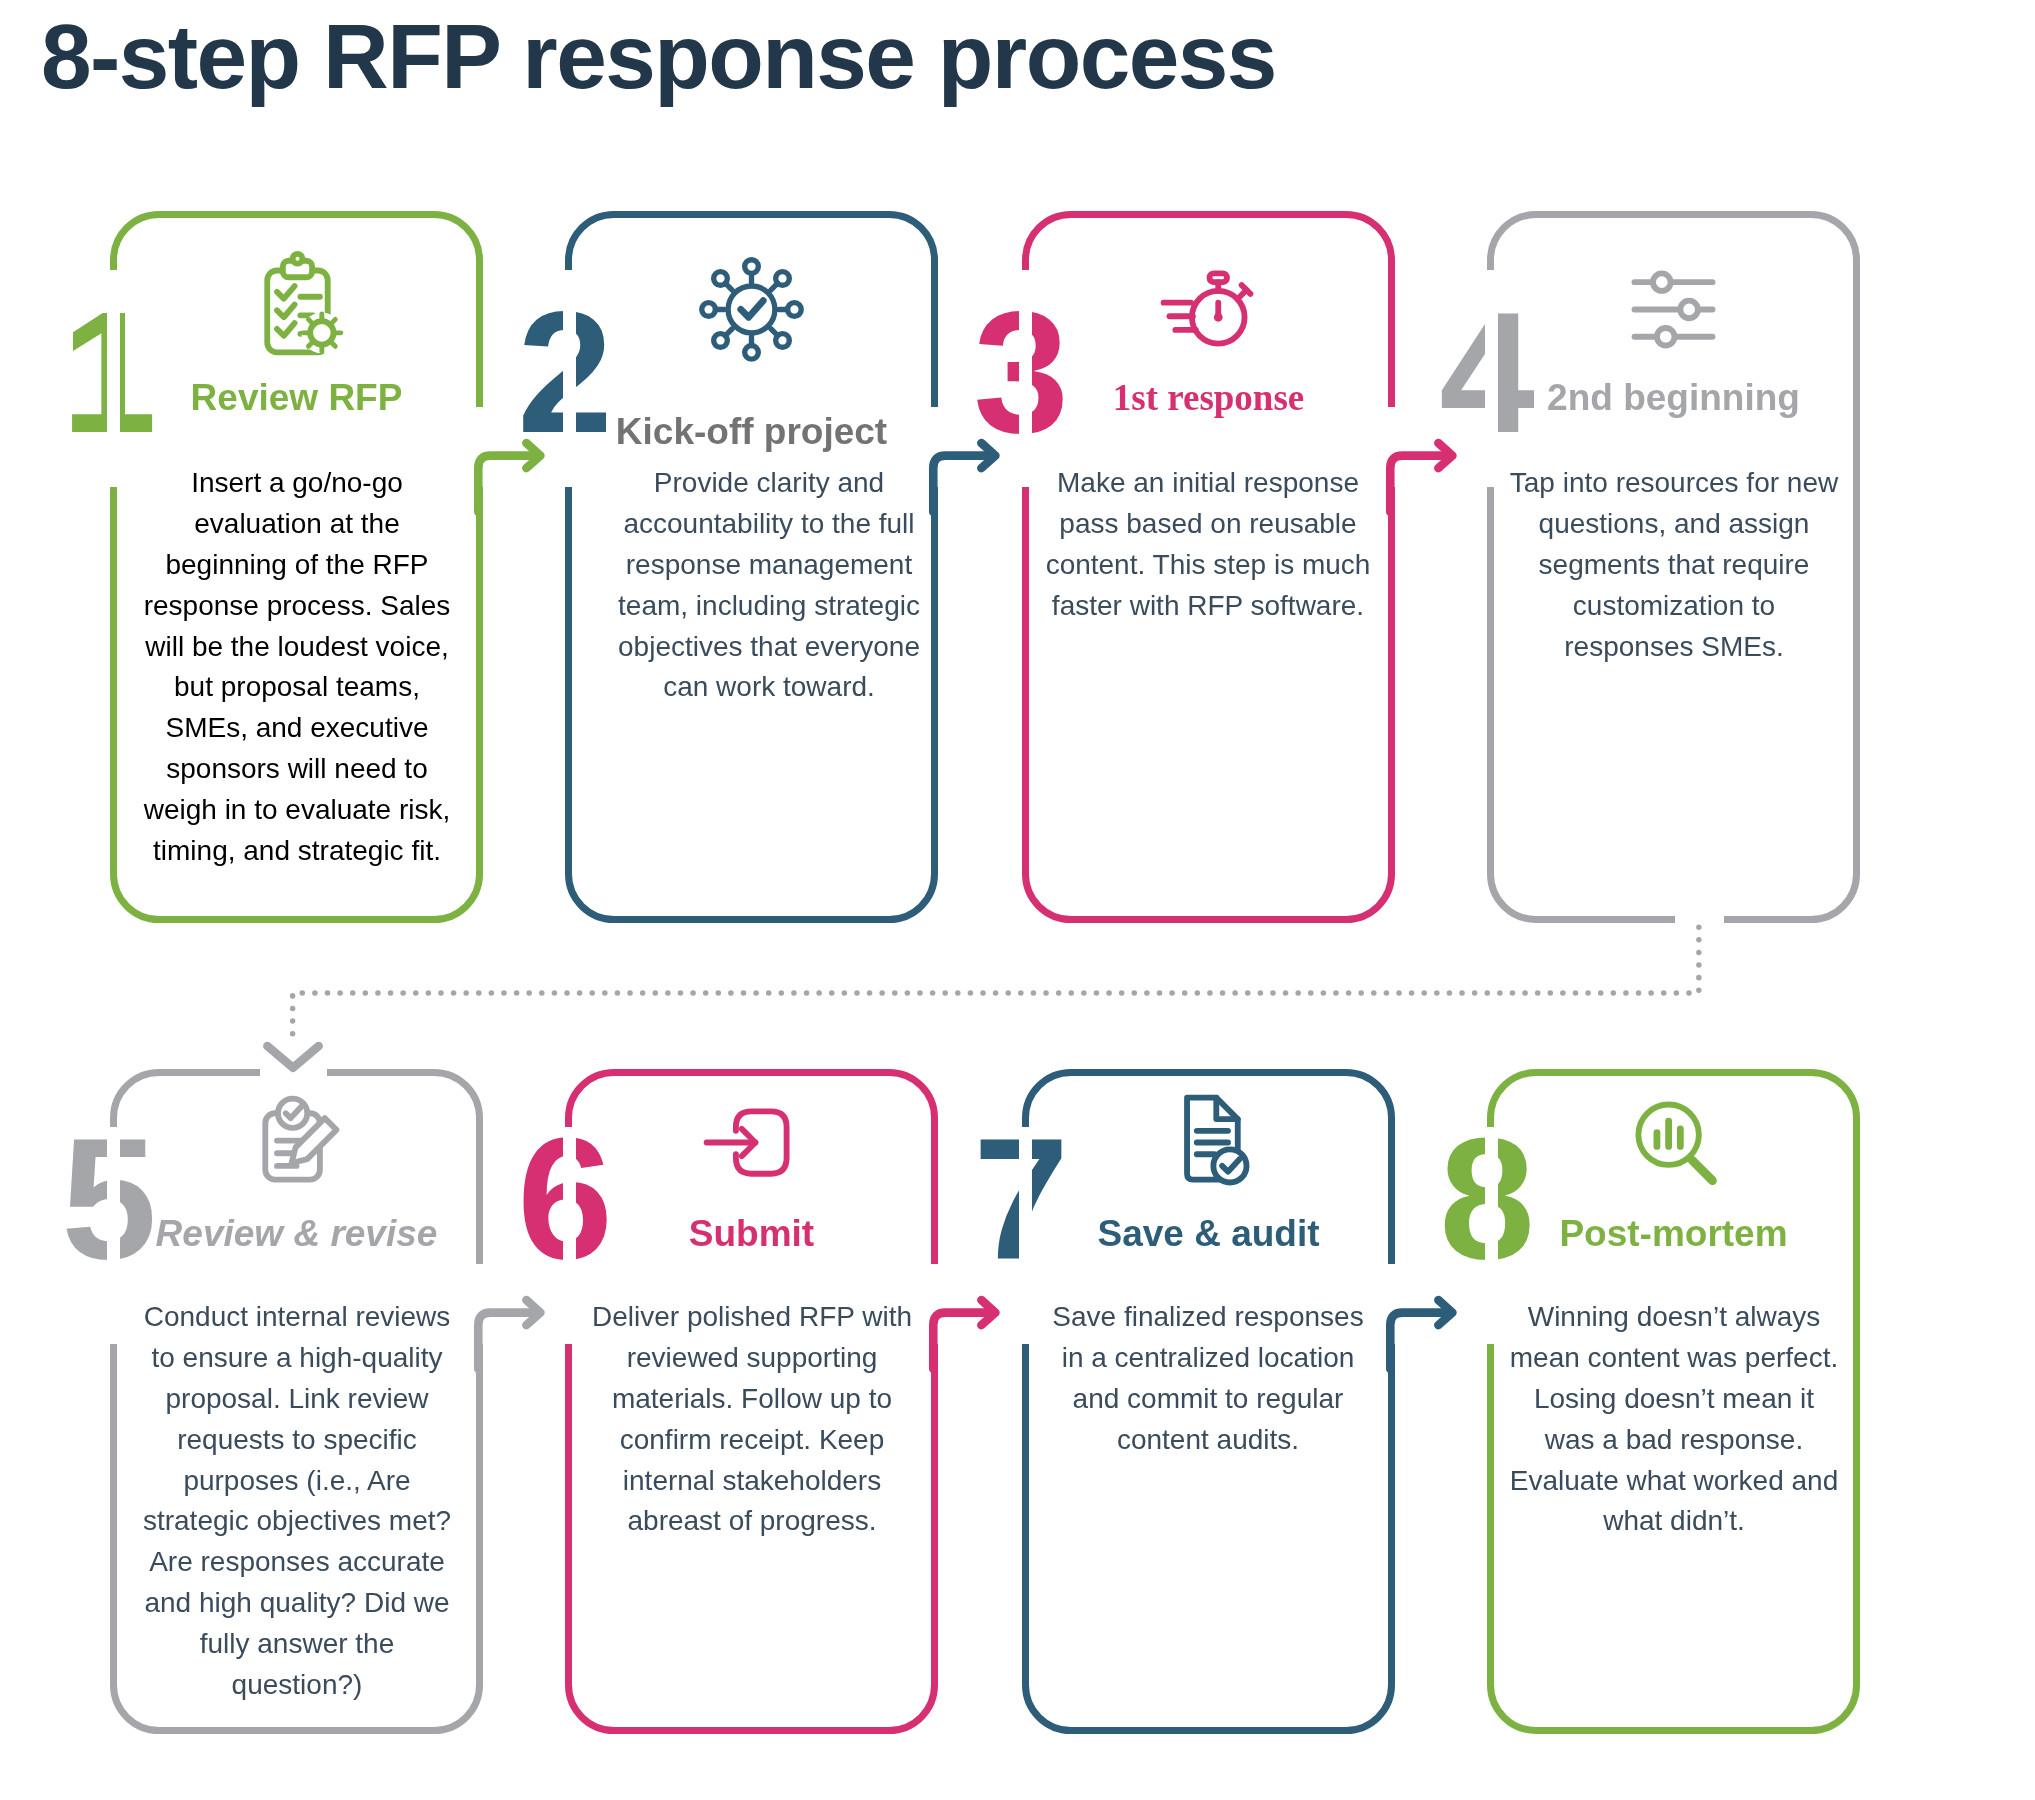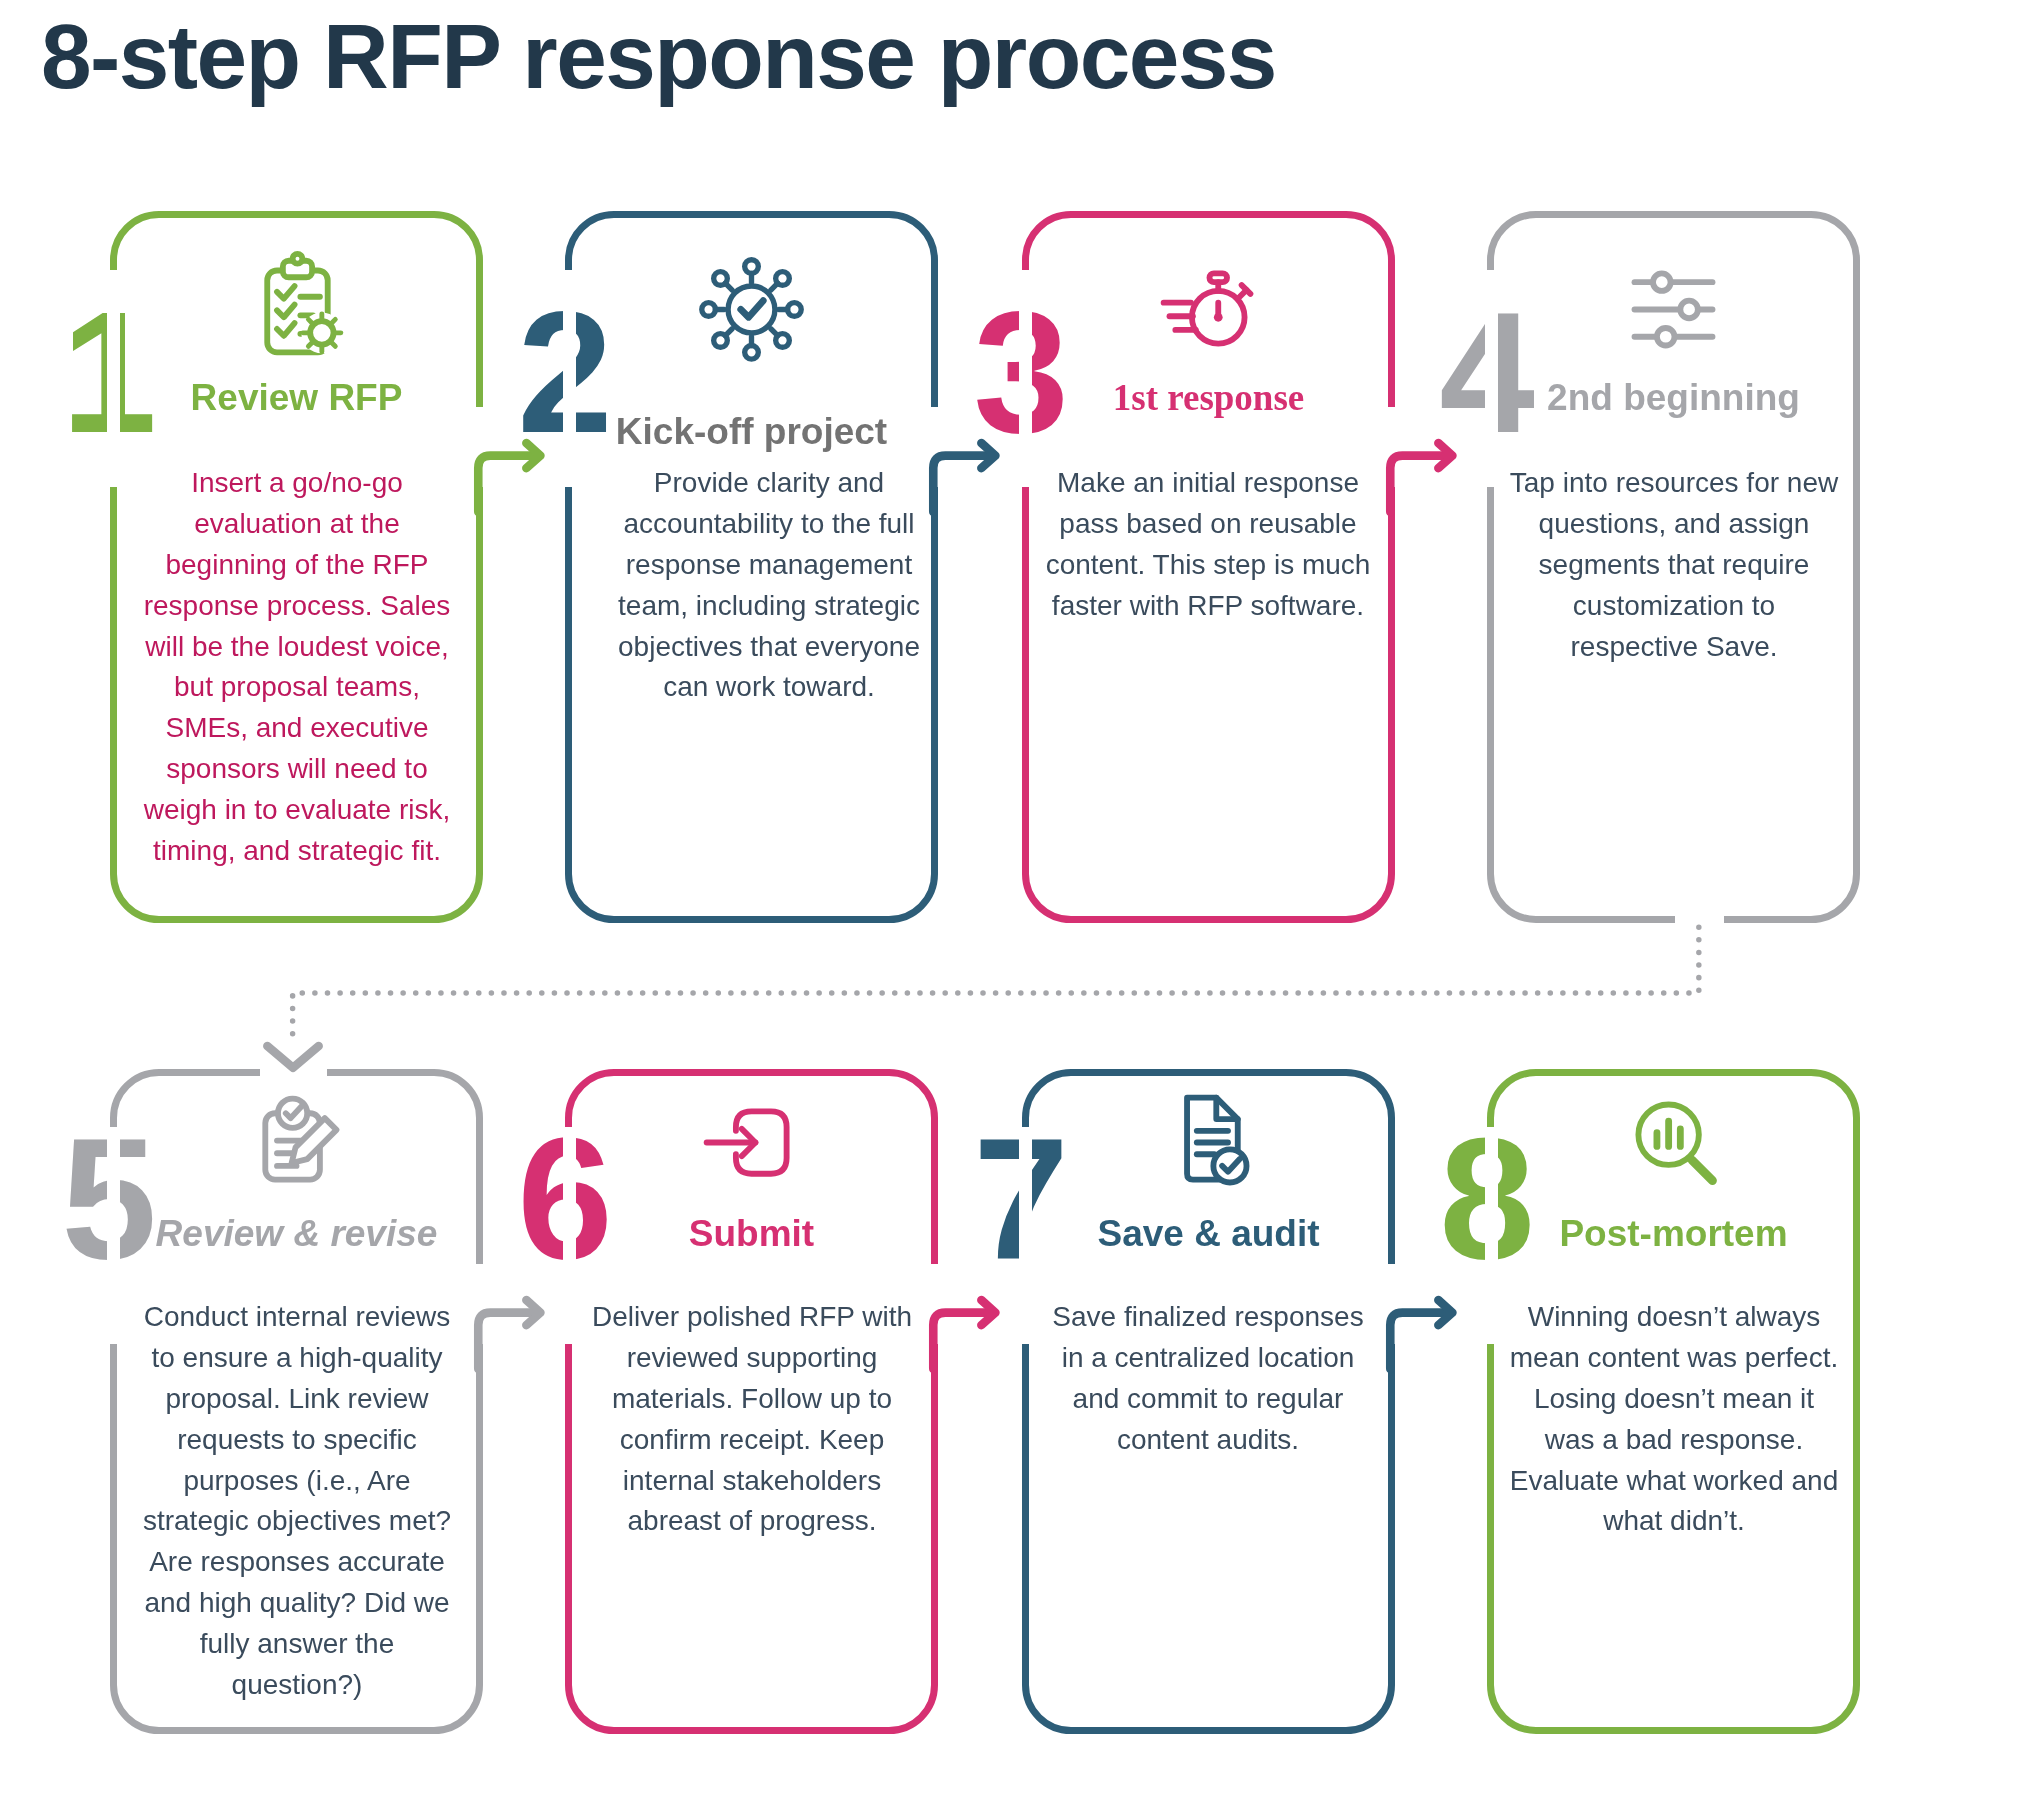--- a/index.html
+++ b/index.html
@@ -46,21 +46,21 @@
       <line x1="86" y1="100" x2="86" y2="105.5"></line>
             <line x1="76.1" y1="95.9" x2="72.2" y2="99.8"></line>
       <line x1="72" y1="86" x2="66.5" y2="86"></line>
             <line x1="76.1" y1="76.1" x2="72.2" y2="72.2"></line>
       <line x1="86" y1="72" x2="86" y2="66.5"></line>
             <line x1="95.9" y1="76.1" x2="99.8" y2="72.2"></line>
     </g>
    </g>
       </svg>
   <div class="ctitle" style="left: 110px; top: 377px; width: 373px; color: rgb(125, 178, 66);">Review RFP</div>
-  <div class="desc" style="left: 132px; top: 463px; width: 330px; color: #be185d;">Insert a go/no-go evaluation at the beginning of the RFP response process. Sales will be the loudest voice, but proposal teams, SMEs, and executive sponsors will need to weigh in to evaluate risk, timing, and strategic fit.</div>
+  <div class="desc" style="left: 132px; top: 463px; width: 330px; color: #000000;">Insert a go/no-go evaluation at the beginning of the RFP response process. Sales will be the loudest voice, but proposal teams, SMEs, and executive sponsors will need to weigh in to evaluate risk, timing, and strategic fit.</div>
 <div class="mask" style="left: 107px; top: 270px; width: 13.3px; height: 217px;"></div>
       <div class="mask" style="left: 472px; top: 407px; width: 14px; height: 80px;"></div>
       <svg width="102" height="111" viewBox="0 0 130 142" style="left: 473px; top: 404px;">
         <g fill="none" stroke="#7db242" stroke-width="11" stroke-linecap="round" stroke-linejoin="round">
       <path d="M6.5 138 L6.5 82 Q6.5 66 22 66 L84 66"></path>
           <path d="M68 50 L86 66 L68 82"></path>
         </g>
       </svg>
   <div class="card" style="left: 565px; top: 211px; width: 373px; height: 712px; border-color: rgb(45, 93, 120);"></div>
   <div class="num" style="left: 483px; top: 286px; width: 164px; color: rgb(45, 93, 120);">2</div>
@@ -128,21 +128,21 @@
    <g fill="none" stroke="currentColor" stroke-width="6" stroke-linecap="round">
     <line x1="20" y1="34" x2="100" y2="34"></line>
           <circle cx="48" cy="34" r="9" fill="#fff"></circle>
     <line x1="20" y1="62" x2="100" y2="62"></line>
           <circle cx="76" cy="62" r="9" fill="#fff"></circle>
     <line x1="20" y1="90" x2="100" y2="90"></line>
           <circle cx="52" cy="90" r="9" fill="#fff"></circle>
    </g>
       </svg>
   <div class="ctitle" style="left: 1487px; top: 377px; width: 373px; color: rgb(165, 166, 170);">2nd beginning</div>
-  <div class="desc" style="left: 1509px; top: 463px; width: 330px; color: rgb(58, 75, 92);">Tap into resources for new questions, and assign segments that require customization to respective Save.</div>
+  <div class="desc" style="left: 1509px; top: 463px; width: 330px; color: rgb(58, 75, 92);">Tap into resources for new questions, and assign segments that require customization to responses SMEs.</div>
 <div class="mask" style="left: 1485px; top: 270px; width: 13.3px; height: 217px;"></div>
       <div class="mask" style="left: 1675px; top: 913px; width: 49px; height: 15.7px;"></div>
   <div class="card" style="left: 110px; top: 1069px; width: 373px; height: 665px; border-color: rgb(165, 166, 170);"></div>
   <div class="num" style="left: 27px; top: 1112px; width: 164px; color: rgb(165, 166, 170);">5</div>
   <svg class="icon" viewBox="0 0 120 120" width="117" height="117" style="left: 238px; top: 1084px; color: rgb(165, 166, 170);">
    <g fill="none" stroke="currentColor" stroke-width="6" stroke-linecap="round" stroke-linejoin="round">
     <rect x="28" y="30" width="56" height="68" rx="10"></rect>
     <circle cx="56" cy="30" r="15" fill="#fff"></circle>
     <path d="M49 30 l5 5 l11 -12"></path>
     <line x1="40" y1="58" x2="72" y2="58"></line>

